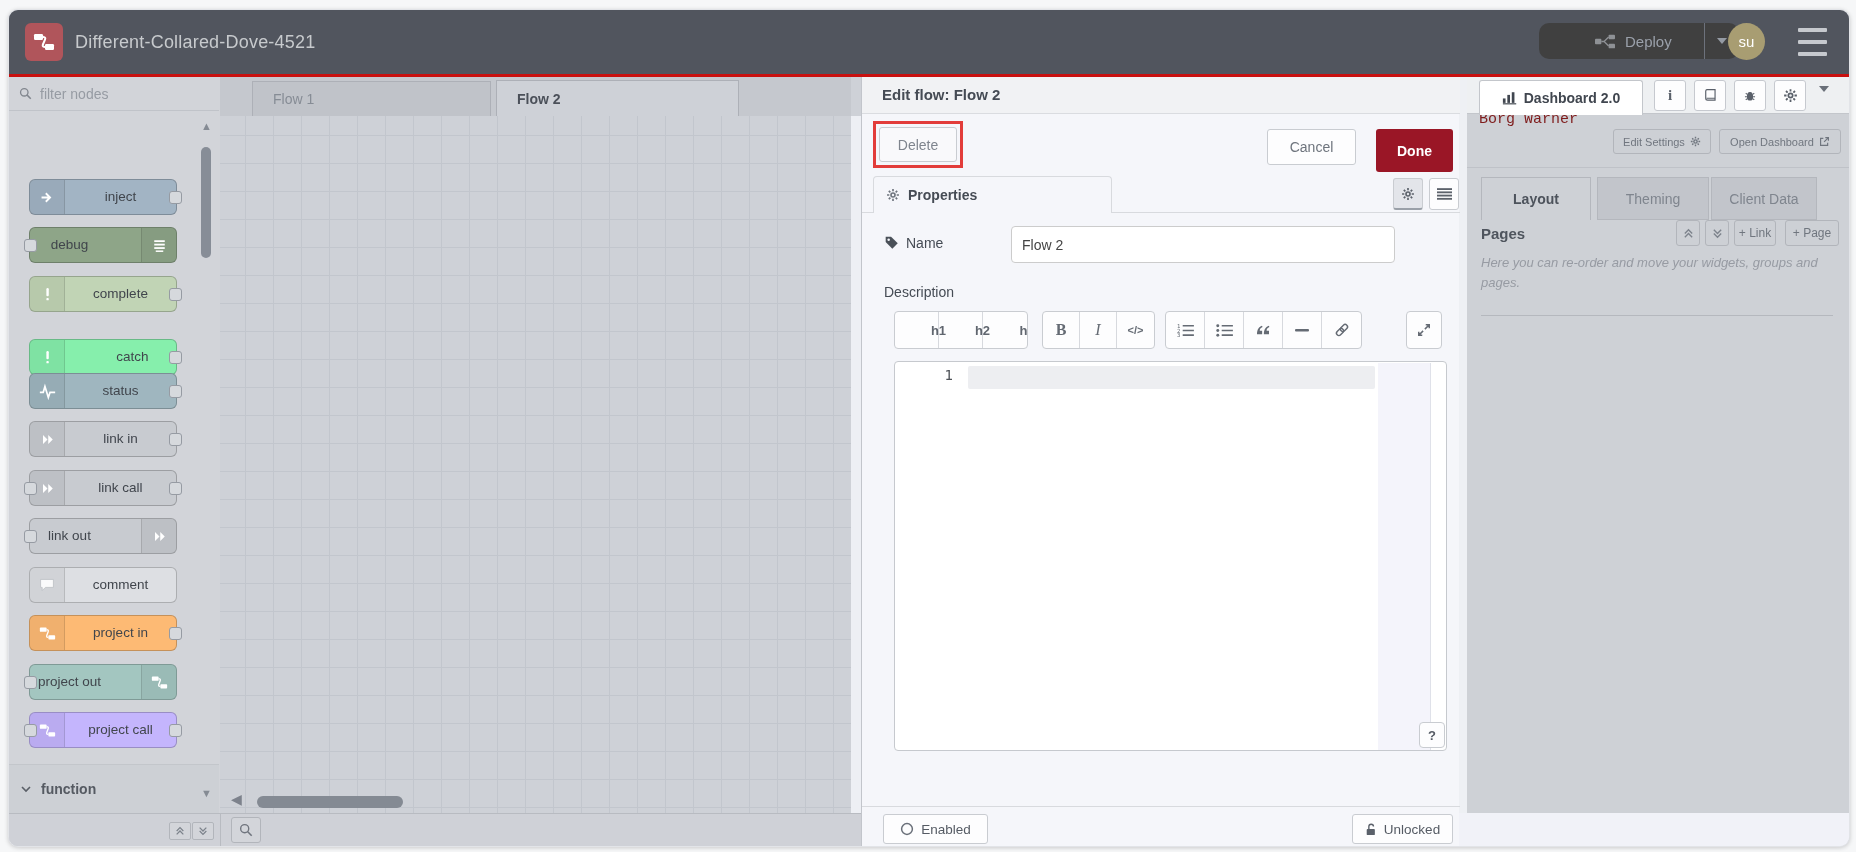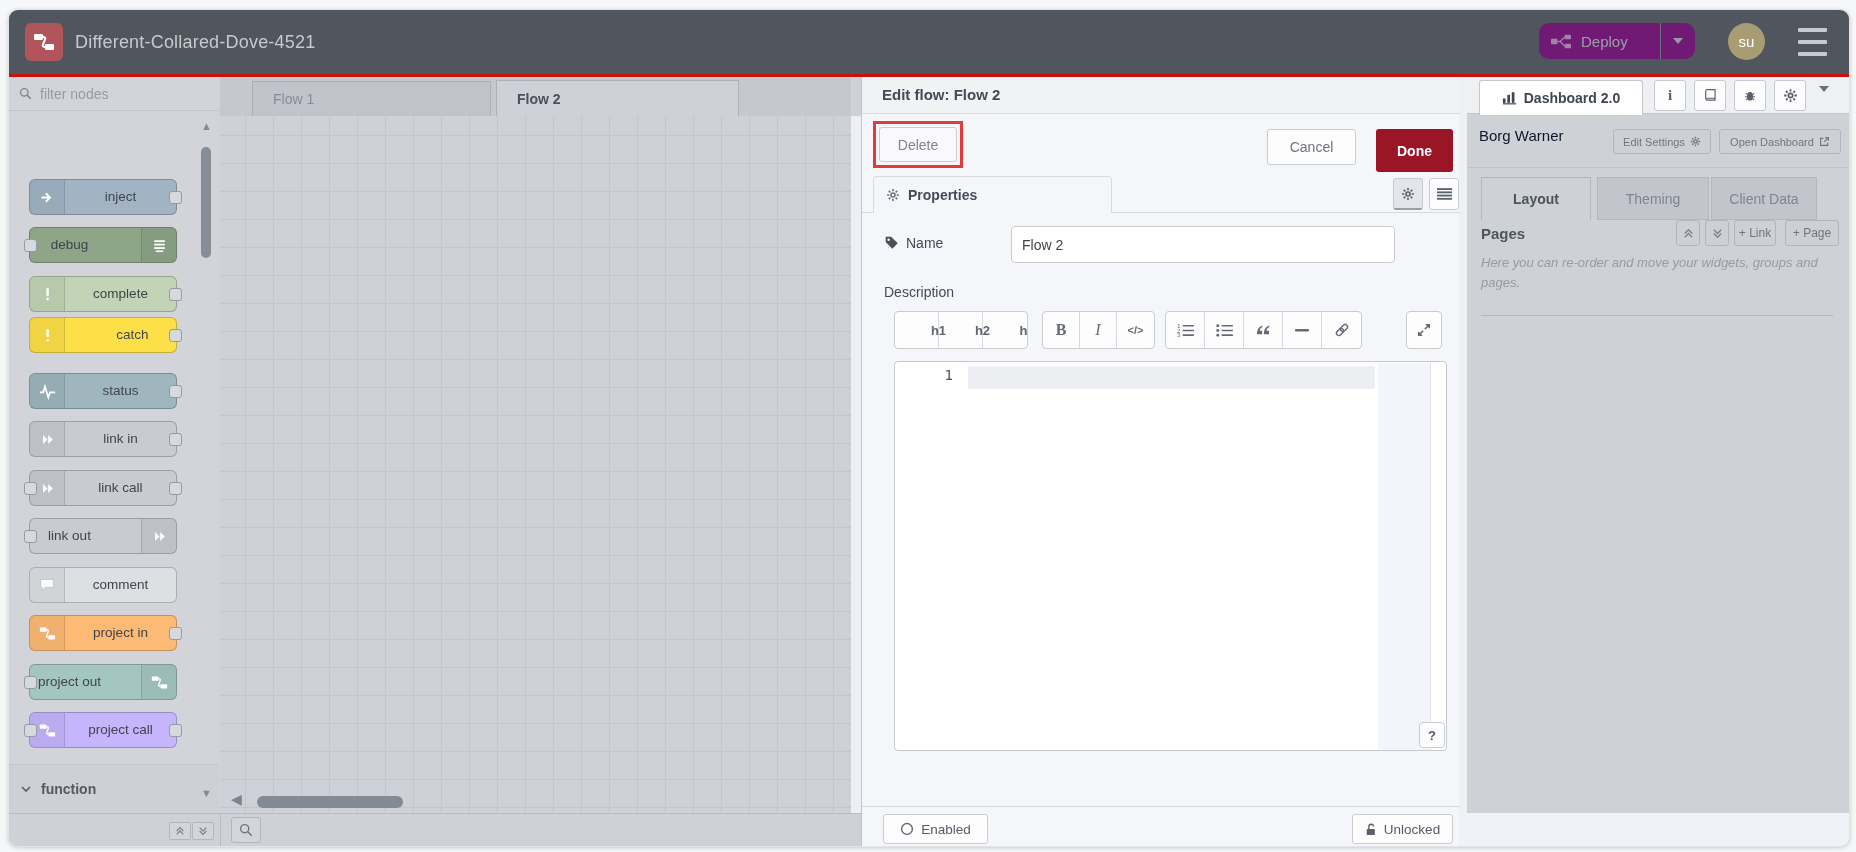--- a/index.html
+++ b/index.html
@@ -4,21 +4,21 @@
 <style>
   html,body{margin:0;padding:0;background:#f6f7f8;font-family:"Liberation Sans",sans-serif;}
   #screen{position:relative;width:1856px;height:852px;overflow:hidden;}
   #frame{position:absolute;left:8px;top:9px;width:1840px;height:836px;border-radius:10px;overflow:hidden;
          background:#ced1d7;box-shadow:0 1px 4px rgba(0,0,0,.18);border:1px solid #e2e4e8;}
   .ab{position:absolute;}
   
   #header{left:0;top:0;width:1840px;height:64px;background:#51555e;}
   #logo{left:16px;top:13px;width:38px;height:38px;border-radius:6px;display:flex;align-items:center;justify-content:center;}
   #title{left:66px;top:0;height:64px;line-height:64px;color:#c7cacd;font-size:18px;letter-spacing:.2px;}
-  #deploy{left:1530px;top:13px;width:156px;height:36px;background:#701a75;border-radius:10px;display:flex;align-items:center;color:#9aa0aa;}
+  #deploy{left:1530px;top:13px;width:156px;height:36px;background:#404040;border-radius:10px;display:flex;align-items:center;color:#9aa0aa;padding-left:44px;}
   #deploy .dlabel{font-size:15px;margin-left:10px;}
   #deploy .dcaret{position:absolute;right:0;top:0;width:34px;height:36px;border-left:1px solid #6d727c;display:flex;align-items:center;justify-content:center;}
   .tri-down{width:0;height:0;border-left:5px solid transparent;border-right:5px solid transparent;border-top:6px solid #959ba4;}
   #avatar{left:1719px;top:13px;width:37px;height:37px;border-radius:50%;display:flex;align-items:center;justify-content:center;color:#fff;font-size:15px;}
   #hamburger{left:1789px;top:18px;width:29px;height:28px;display:flex;flex-direction:column;justify-content:space-between;}
   #hamburger div{height:4px;background:#c6c9ce;border-radius:1px;}
   #redline{left:0;top:64px;width:1840px;height:3px;}
   
   #palette{left:0;top:67px;width:211px;height:736px;background:#d2d4d9;border-right:1px solid #a16207;}
   #psearch{left:0;top:0;width:210px;height:33px;border-bottom:1px solid #c0c3c9;display:flex;align-items:center;}
@@ -82,21 +82,21 @@
   #trayfootline{left:0;top:729px;width:598px;height:1px;background:#d8dade;}
   #enabledbtn{left:21px;top:737px;width:105px;height:30px;color:#555b64;font-size:13.5px;gap:7px;}
   #unlockedbtn{left:490px;top:737px;width:101px;height:30px;color:#555b64;font-size:13.5px;gap:7px;}
   
   #sbsep{left:1450px;top:67px;width:8px;height:736px;background:#eef0f4;}
   #sidebar{left:1458px;top:67px;width:382px;height:736px;background:#ced1d6;}
   #sbtabstrip{left:0;top:0;width:382px;height:37px;background:#eef0f2;border-bottom:1px solid #c3c6cb;box-sizing:border-box;}
   #sbactivetab{left:12px;top:3px;width:164px;height:35px;background:#fff;border:1px solid #c3c6cb;border-bottom:none;border-radius:3px 3px 0 0;display:flex;align-items:center;justify-content:center;gap:6px;box-sizing:border-box;z-index:2;}
   #sbactivetab span{font-weight:bold;font-size:14px;color:#40464f;}
   .tbtn{position:absolute;top:3px;width:32px;height:31px;background:#fdfdfe;border:1px solid #c6c9cf;border-radius:3px;display:flex;align-items:center;justify-content:center;box-sizing:border-box;color:#5a606a;}
-  #sbproj{left:12px;top:50px;font-size:15px;color:#0f172a;}
+  #sbproj{left:12px;top:34px;font-size:15px;color:#7f1d1d;font-family:Liberation Mono, monospace;}
   .sbtn{position:absolute;background:#cdd0d5;border:1px solid #b2b5bb;border-radius:3px;font-size:11px;color:#70767f;display:flex;align-items:center;justify-content:center;gap:5px;box-sizing:border-box;}
   #sbrowline{left:0;top:90px;width:382px;height:1px;background:#bfc2c8;}
   .stab{position:absolute;top:100px;height:43px;border:1px solid #b4b7bd;box-sizing:border-box;display:flex;align-items:center;justify-content:center;font-size:14px;}
   #stab0{left:14px;width:110px;background:#ced1d6;border-bottom:none;color:#4d535c;font-weight:bold;}
   #stab1{left:130px;width:112px;background:#c2c5cb;color:#7f858e;}
   #stab2{left:244px;width:106px;background:#c2c5cb;color:#7f858e;}
   #pagesh{left:14px;top:148px;font-weight:bold;font-size:15px;color:#4f555e;}
   #sbhelp{left:14px;top:176px;width:352px;font-style:italic;font-size:13px;color:#979ba3;line-height:1.55;}
   #sbdivider{left:14px;top:238px;width:352px;height:1px;background:#b5b8be;}
   svg{display:block;}
@@ -181,21 +181,21 @@
     <div class="node" style="top: 199px; background-color: rgb(193, 212, 181);">
       <span class="nicon">
             <svg width="15" height="16" viewBox="0 0 20 20">
               <rect x="8.5" y="2" width="3.2" height="11" rx="1.5" fill="#fff"></rect>
               <rect x="8.5" y="15.2" width="3.2" height="3.2" rx="1.2" fill="#fff"></rect>
             </svg>
           </span>
       <span class="nlabel">complete</span>
       <span class="port r"></span>
     </div>
-    <div class="node" style="top: 240px; background-color: #fde047; gap: 24px;">
+    <div class="node" style="top: 262px; background-color: #86efac; gap: 24px;">
       <span class="nicon">
             <svg width="15" height="16" viewBox="0 0 20 20">
               <rect x="8.5" y="2" width="3.2" height="11" rx="1.5" fill="#fff"></rect>
               <rect x="8.5" y="15.2" width="3.2" height="3.2" rx="1.2" fill="#fff"></rect>
             </svg>
           </span>
       <span class="nlabel">catch</span>
       <span class="port r"></span>
     </div>
     <div class="node" style="top: 296px; background-color: rgb(159, 182, 191);">

